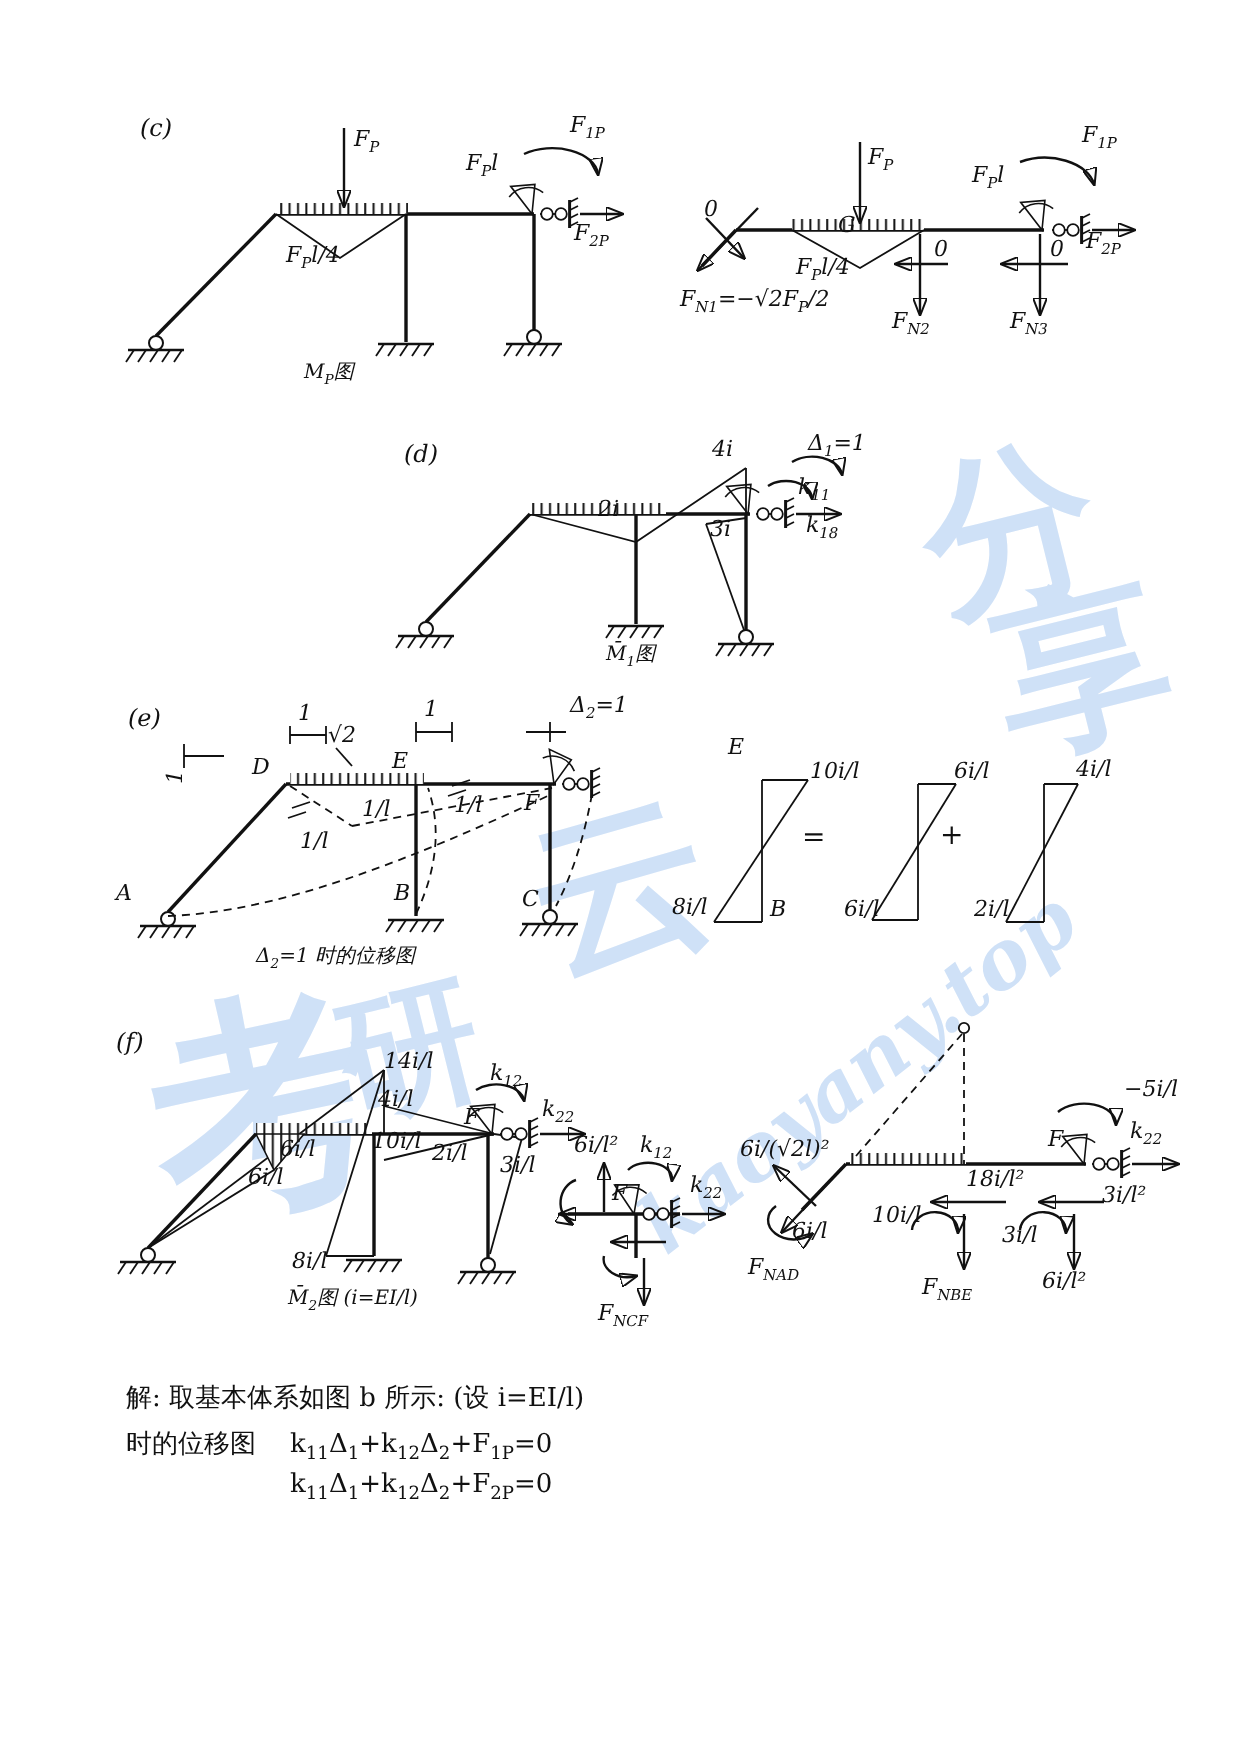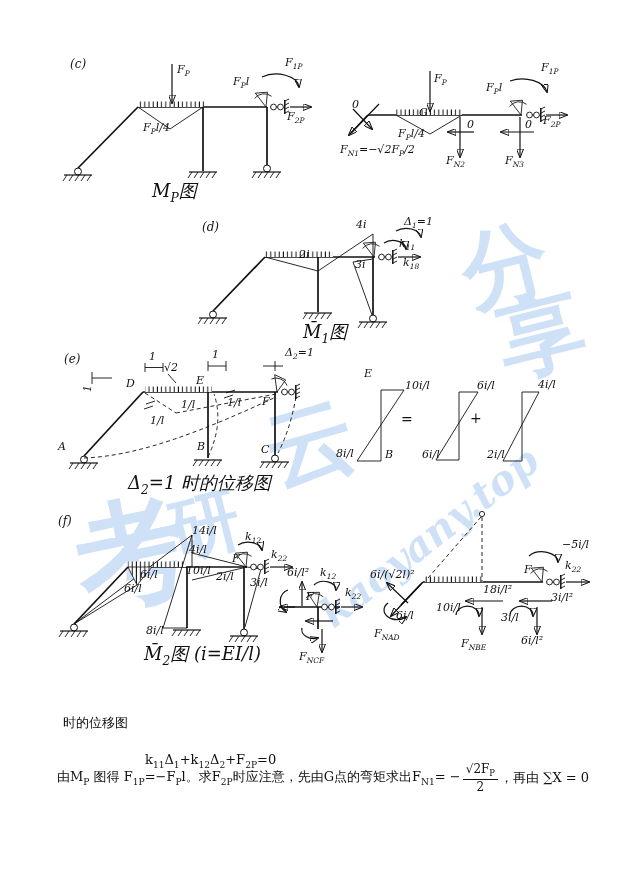--- a/index.html
+++ b/index.html
@@ -2,21 +2,21 @@
 <html><head>
 <meta charset="utf-8">
 <style>
   html,body{margin:0;padding:0;background:#fff}
   #page{position:relative;width:628px;height:874px;background:#fff;overflow:hidden;
         font-family:"DejaVu Serif",serif;color:#111}
   #cv{position:absolute;left:0;top:0;z-index:2}
   .lbl{position:absolute;z-index:3;font:italic 11px "DejaVu Serif",serif;color:#111;
        white-space:nowrap;line-height:1}
   .lbl sub{font-size:68%;font-style:italic}
-  .cap{font-size:18px}
+  .cap{font-size:10px}
   .tag{font-size:12px}
   .big{font-size:14px;font-style:normal}
   .sol{position:absolute;z-index:3;font:13px "DejaVu Serif",serif;white-space:nowrap;line-height:1.25}
   .sol sub{font-size:70%}
   .line4{display:flex;align-items:center}
   .frac{display:inline-block;text-align:center;font-size:12px;margin:0 2px}
   .frac .num{display:block;border-bottom:1px solid #111;padding:0 3px}
   .frac .den{display:block}
   .wm{position:absolute;z-index:1;color:#cfe1f7;font-family:"DejaVu Serif",serif;
       font-weight:bold;pointer-events:none;line-height:1}
@@ -325,24 +325,18 @@
   <span class="lbl" style="left:483px;top:584px">18i/l²</span>
   <span class="lbl" style="left:436px;top:602px">10i/l</span>
   <span class="lbl" style="left:461px;top:638px">F<sub>NBE</sub></span>
   <span class="lbl" style="left:501px;top:612px">3i/l</span>
   <span class="lbl" style="left:521px;top:635px">6i/l²</span>
   <span class="lbl" style="left:551px;top:592px">3i/l²</span>
   <span class="lbl" style="left:562px;top:539px">−5i/l</span>
   <span class="lbl" style="left:524px;top:564px">F</span>
   <span class="lbl" style="left:565px;top:560px">k<sub>22</sub></span>
 
+  <div class="sol" style="left:63px;top:692px">解: 取基本体系如图 b 所示: (设 i=EI/l)</div>
   <div class="sol" style="left:63px;top:715px">时的位移图</div>
-  <div class="sol" style="left:145px;top:752px">k<sub>11</sub>Δ<sub>1</sub>+k<sub>12</sub>Δ<sub>2</sub>+F<sub>2P</sub>=0</div>
-  <div class="sol line4" style="left:57px;top:762px">
-    <span>由M<sub>P</sub> 图得 F<sub>1P</sub>=−F<sub>P</sub>l。求F<sub>2P</sub>时应注意，先由G点的弯矩求出F<sub>N1</sub>= −</span>
-    <span class="frac">
-      <span class="num">√2F<sub>P</sub></span>
-      <span class="den">2</span>
-    </span>
-    <span>，再由 ∑X = 0</span>
-  </div>
+  <div class="sol" style="left:145px;top:715px">k<sub>11</sub>Δ<sub>1</sub>+k<sub>12</sub>Δ<sub>2</sub>+F<sub>1P</sub>=0</div>
+  <div class="sol" style="left:145px;top:735px">k<sub>11</sub>Δ<sub>1</sub>+k<sub>12</sub>Δ<sub>2</sub>+F<sub>2P</sub>=0</div>
 
 </div>
 
 </body></html>

